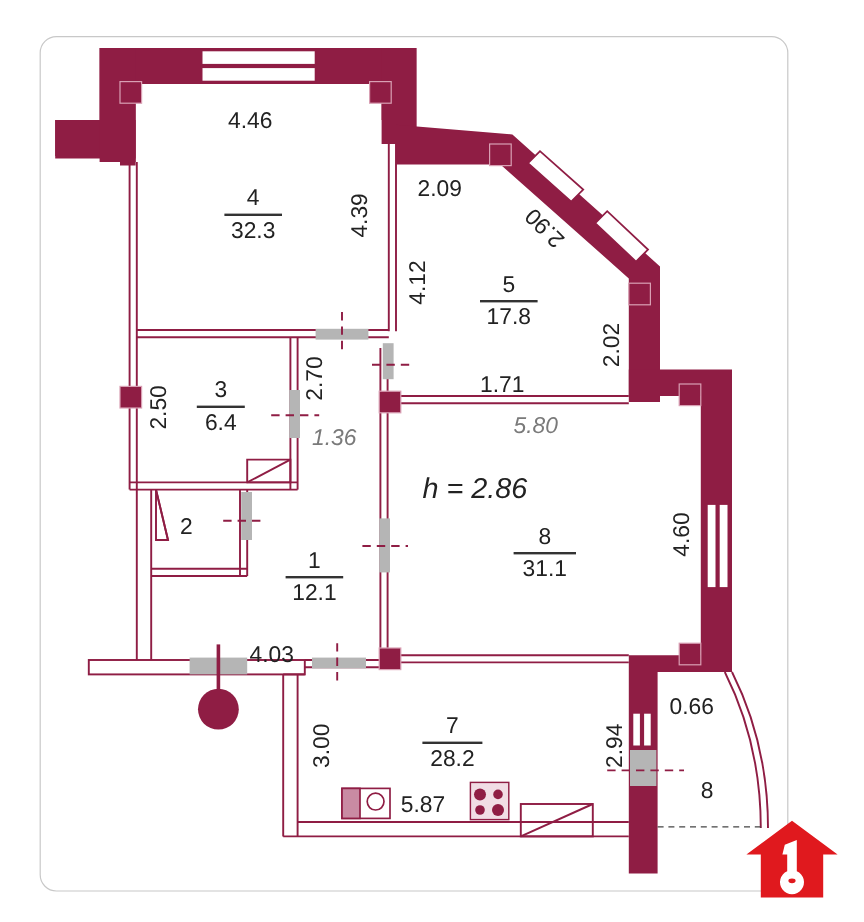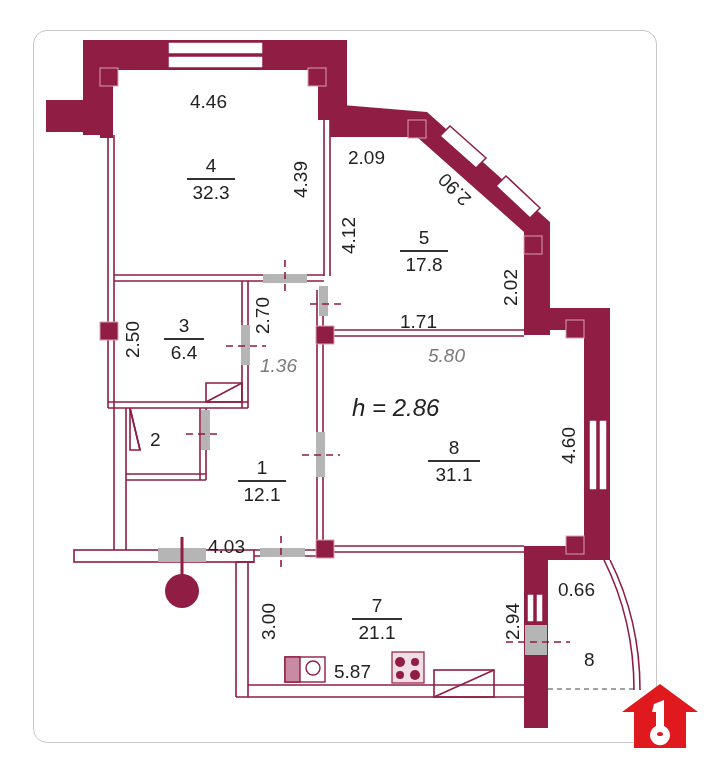--- a/index.html
+++ b/index.html
@@ -185,21 +185,21 @@
     <span class="den">12.1</span>
 </div>
 <div class="frac" style="left:428px;top:438px;width:52px;">
   <span class="num">8</span>
     <span class="bar" style="width:52px"></span>
     <span class="den">31.1</span>
 </div>
 <div class="frac" style="left:352px;top:596px;width:50px;">
   <span class="num">7</span>
     <span class="bar" style="width:50px"></span>
-    <span class="den">21.1</span>
+    <span class="den">28.2</span>
 </div>
 <div class="lbl" style="left:584px;top:650px;">8</div>
 
 <div class="lbl height" style="left:352px;top:396px;">h = 2.86</div>
 
 <div class="lbl" style="left:190px;top:80px;margin-top:12px;">4.46</div>
 <div class="lbl v" style="left:282px;top:170px;">4.39</div>
 <div class="lbl" style="left:348px;top:148px;">2.09</div>
 <div class="lbl" style="left:436px;top:180px;transform:rotate(225deg);">2.90</div>
 <div class="lbl v" style="left:330px;top:226px;">4.12</div>

